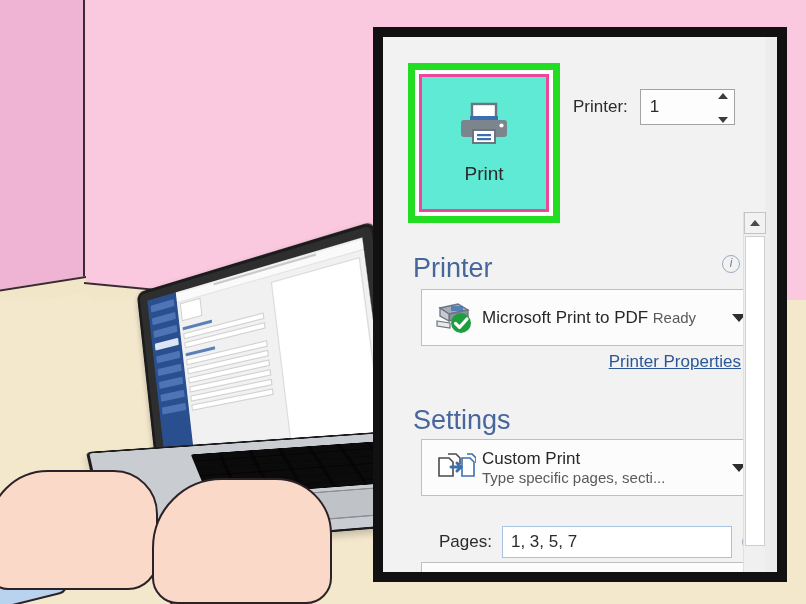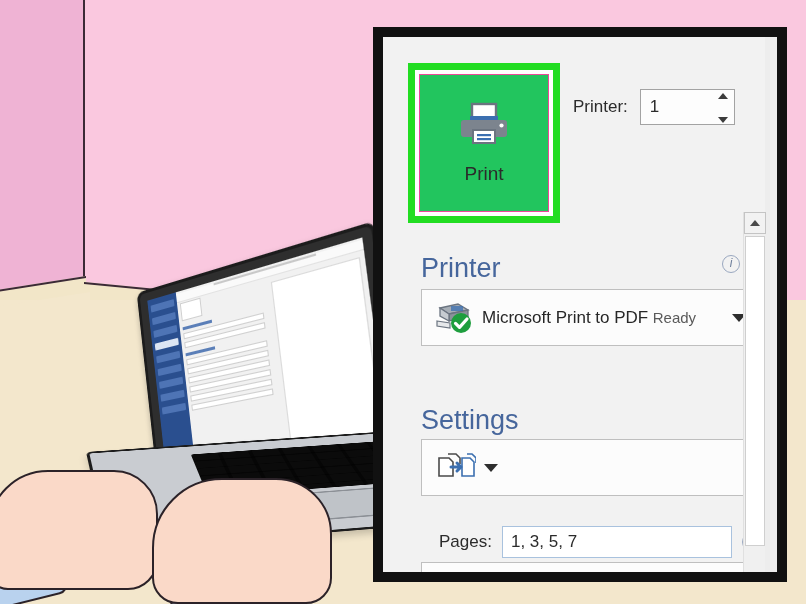--- a/index.html
+++ b/index.html
@@ -89,40 +89,40 @@
     position: absolute; left: 373px; top: 27px; width: 414px; height: 555px;
     background: #F2F2F2; border: 10px solid #111111; overflow: hidden;
   }
   .dlg-inner { position: absolute; inset: 0; background: #F2F2F2; }
 
   .hl-box {
     position: absolute; left: 25px; top: 26px; width: 152px; height: 160px;
     border: 7px solid #22DD22; background: #FFFFFF;
   }
   .print-btn {
-    position: absolute; inset: 4px; background: #22c55e; border: 1px solid #ec4899;
+    position: absolute; inset: 4px; background: #5eead4; border: 3px solid #ec4899;
     display: flex; flex-direction: column; align-items: center; justify-content: center; gap: 12px;
     cursor: pointer;
   }
   .print-label { font-size: 19px; color: #2B2B2B; }
 
   .copies-row { position: absolute; left: 190px; top: 52px; display: flex; align-items: center; gap: 12px; }
   .copies-label { font-size: 17px; color: #2B2B2B; }
   .spin { position: relative; width: 95px; height: 36px; background: #FDFDFD; border: 1px solid #A3A3A3; }
   .spin input { border: 0; background: transparent; width: 62px; height: 100%;
                 padding-left: 9px; font-size: 17px; color: #2B2B2B; outline: none;
                 font-family: "Liberation Sans", sans-serif; }
   .spin .arrows { position: absolute; right: 6px; top: 3px; display: flex; flex-direction: column;
                   justify-content: space-between; height: 30px; }
   .tri-u { width: 0; height: 0; border-left: 5px solid transparent; border-right: 5px solid transparent;
            border-bottom: 6px solid #3C3C3C; cursor: pointer; }
   .tri-d { width: 0; height: 0; border-left: 5px solid transparent; border-right: 5px solid transparent;
            border-top: 6px solid #3C3C3C; cursor: pointer; }
 
-  .sec-head { position: absolute; left: 38px; font-size: 27px; color: #46669C; font-weight: normal; }
+  .sec-head { position: absolute; left: 30px; font-size: 27px; color: #46669C; font-weight: normal; }
   .sec-head.printer  { top: 216px; }
   .sec-head.settings { top: 368px; }
 
   .info-ico { position: absolute; width: 18px; height: 18px; border: 1.5px solid #9AA8C0;
               border-radius: 50%; color: #6E7F9C; font-size: 12px; font-style: italic;
               text-align: center; line-height: 15px; cursor: pointer; background: #F2F2F2; }
 
   .combo {
     position: absolute; background: #FCFCFC; border: 1px solid #BFBFBF;
     display: flex; align-items: center; padding: 16px 10px; cursor: pointer;
@@ -268,32 +268,37 @@
             <path d="M21.5 22.4 l4 4 l7.5 -8.4" fill="none" stroke="#FFFFFF" stroke-width="3.2" stroke-linecap="round" stroke-linejoin="round"></path>
           </svg>
         </span>
         <span class="txt">
           <span class="t1">Microsoft Print to PDF</span>
           <span class="t2">Ready</span>
         </span>
         <span class="caret"></span>
       </div>
 
+      <a class="link">Printer Properties</a>
 
       <div class="sec-head settings">Settings</div>
 
       <div class="combo custom-combo">
         <span class="ico">
           <svg width="42" height="32" viewBox="0 0 42 32" aria-hidden="true">
             <path d="M5 6 h10 l4 4 v14 H5 Z" fill="#FFFFFF" stroke="#4A4A4A" stroke-width="1.6"></path>
             <path d="M14 2 h8 l4 4 v6" fill="none" stroke="#4A4A4A" stroke-width="1.6"></path>
             <path d="M28 6 h8 l4 4 v14 H28 Z" fill="#FFFFFF" stroke="#3B6FB0" stroke-width="1.6"></path>
             <path d="M33 2 h5 l4 4 v5" fill="none" stroke="#3B6FB0" stroke-width="1.6"></path>
             <path d="M17 15 h9 m-3 -4 l4 4 l-4 4" fill="none" stroke="#3B6FB0" stroke-width="3" stroke-linecap="round" stroke-linejoin="round"></path>
           </svg>
+        </span>
+        <span class="txt">
+          <span class="t1">Custom Print</span>
+          <span class="t2">Type specific pages, secti...</span>
         </span>
         <span class="caret"></span>
       </div>
 
       <div class="pages-row">
         <span class="pages-label">Pages:</span>
         <input class="pages-input" type="text" value="1, 3, 5, 7" style="">
         <span class="info-ico" style="position:relative; display:inline-block;">i</span>
       </div>
 

